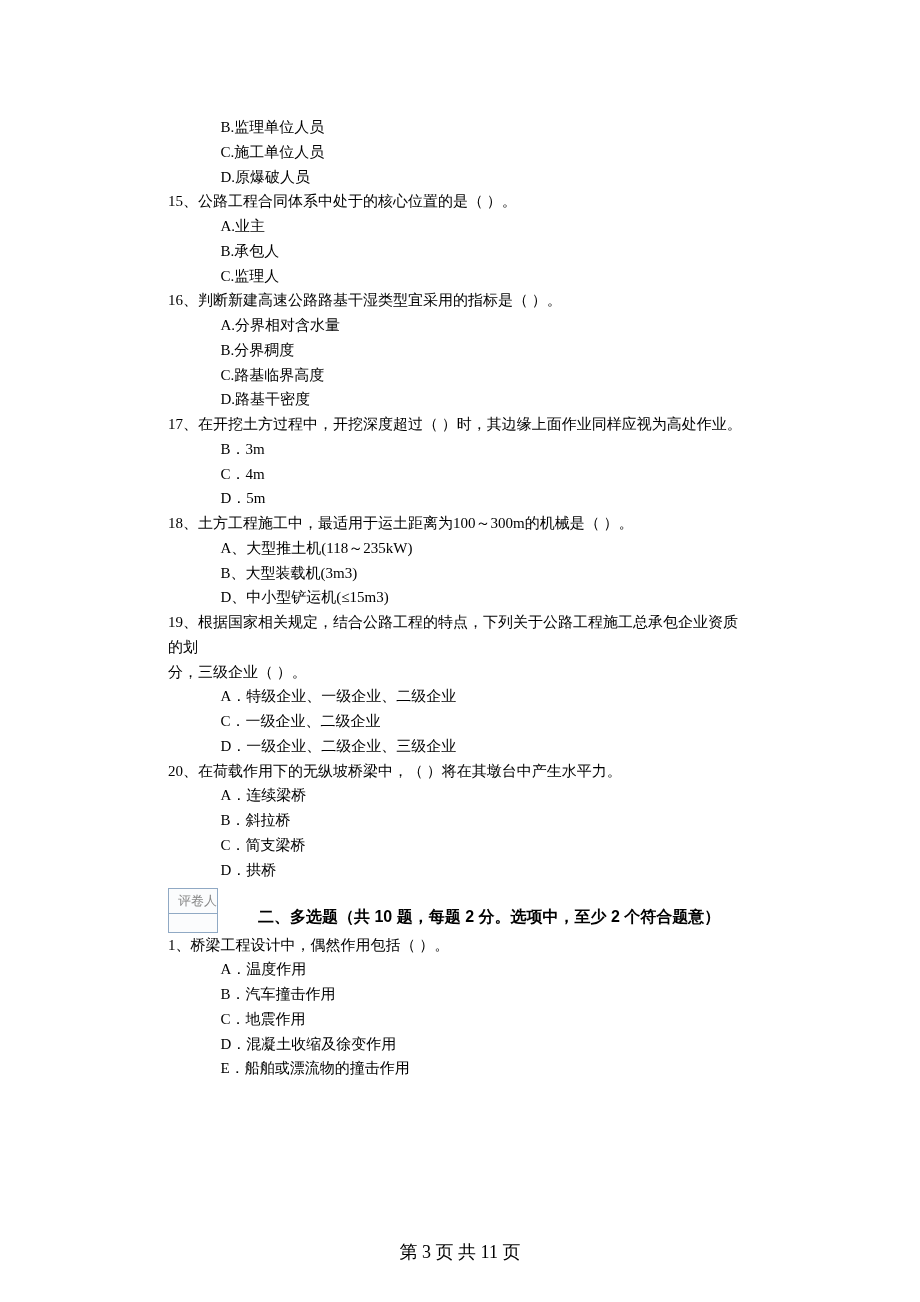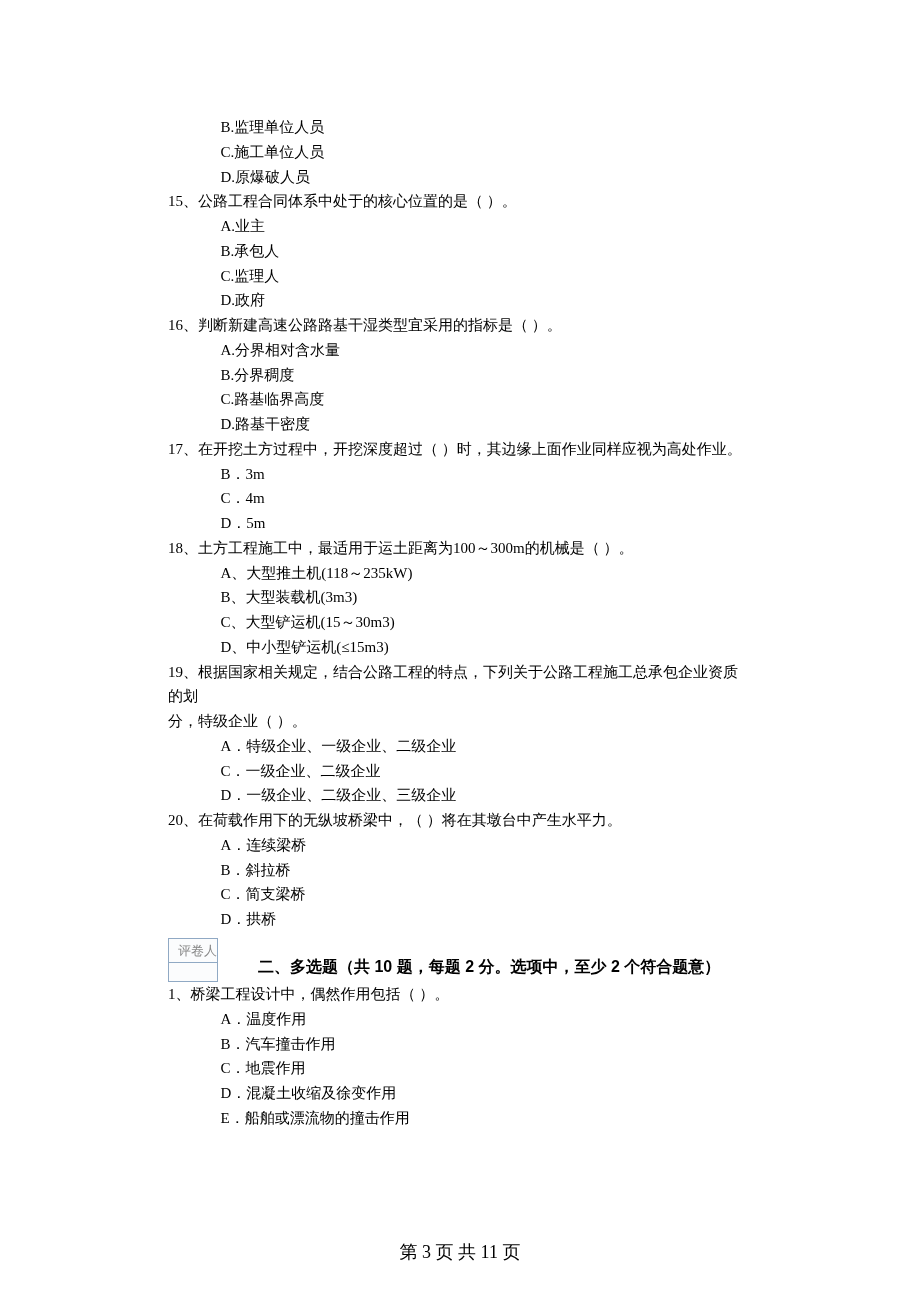--- a/index.html
+++ b/index.html
@@ -70,41 +70,39 @@
 <div class="page">
 
   <div class="opt-indent">B.监理单位人员</div>
   <div class="opt-indent">C.施工单位人员</div>
   <div class="opt-indent">D.原爆破人员</div>
 
   <div class="q-line">15、公路工程合同体系中处于的核心位置的是（    ）。</div>
   <div class="opt-indent">A.业主</div>
   <div class="opt-indent">B.承包人</div>
   <div class="opt-indent">C.监理人</div>
-  <div class="opt-indent">D.政府</div>
 
   <div class="q-line">16、判断新建高速公路路基干湿类型宜采用的指标是（    ）。</div>
   <div class="opt-indent">A.分界相对含水量</div>
   <div class="opt-indent">B.分界稠度</div>
   <div class="opt-indent">C.路基临界高度</div>
   <div class="opt-indent">D.路基干密度</div>
 
   <div class="q-line">17、在开挖土方过程中，开挖深度超过（    ）时，其边缘上面作业同样应视为高处作业。</div>
   <div class="opt-indent">B．3m</div>
   <div class="opt-indent">C．4m</div>
   <div class="opt-indent">D．5m</div>
 
   <div class="q-line">18、土方工程施工中，最适用于运土距离为100～300m的机械是（    ）。</div>
   <div class="opt-indent">A、大型推土机(118～235kW)</div>
   <div class="opt-indent">B、大型装载机(3m3)</div>
-  <div class="opt-indent">C、大型铲运机(15～30m3)</div>
   <div class="opt-indent">D、中小型铲运机(≤15m3)</div>
 
   <div class="q-line">19、根据国家相关规定，结合公路工程的特点，下列关于公路工程施工总承包企业资质的划</div>
-  <div class="q-line">分，特级企业（    ）。</div>
+  <div class="q-line">分，三级企业（    ）。</div>
   <div class="opt-indent">A．特级企业、一级企业、二级企业</div>
   <div class="opt-indent">C．一级企业、二级企业</div>
   <div class="opt-indent">D．一级企业、二级企业、三级企业</div>
 
   <div class="q-line">20、在荷载作用下的无纵坡桥梁中，（    ）将在其墩台中产生水平力。</div>
   <div class="opt-indent">A．连续梁桥</div>
   <div class="opt-indent">B．斜拉桥</div>
   <div class="opt-indent">C．简支梁桥</div>
   <div class="opt-indent">D．拱桥</div>
 

